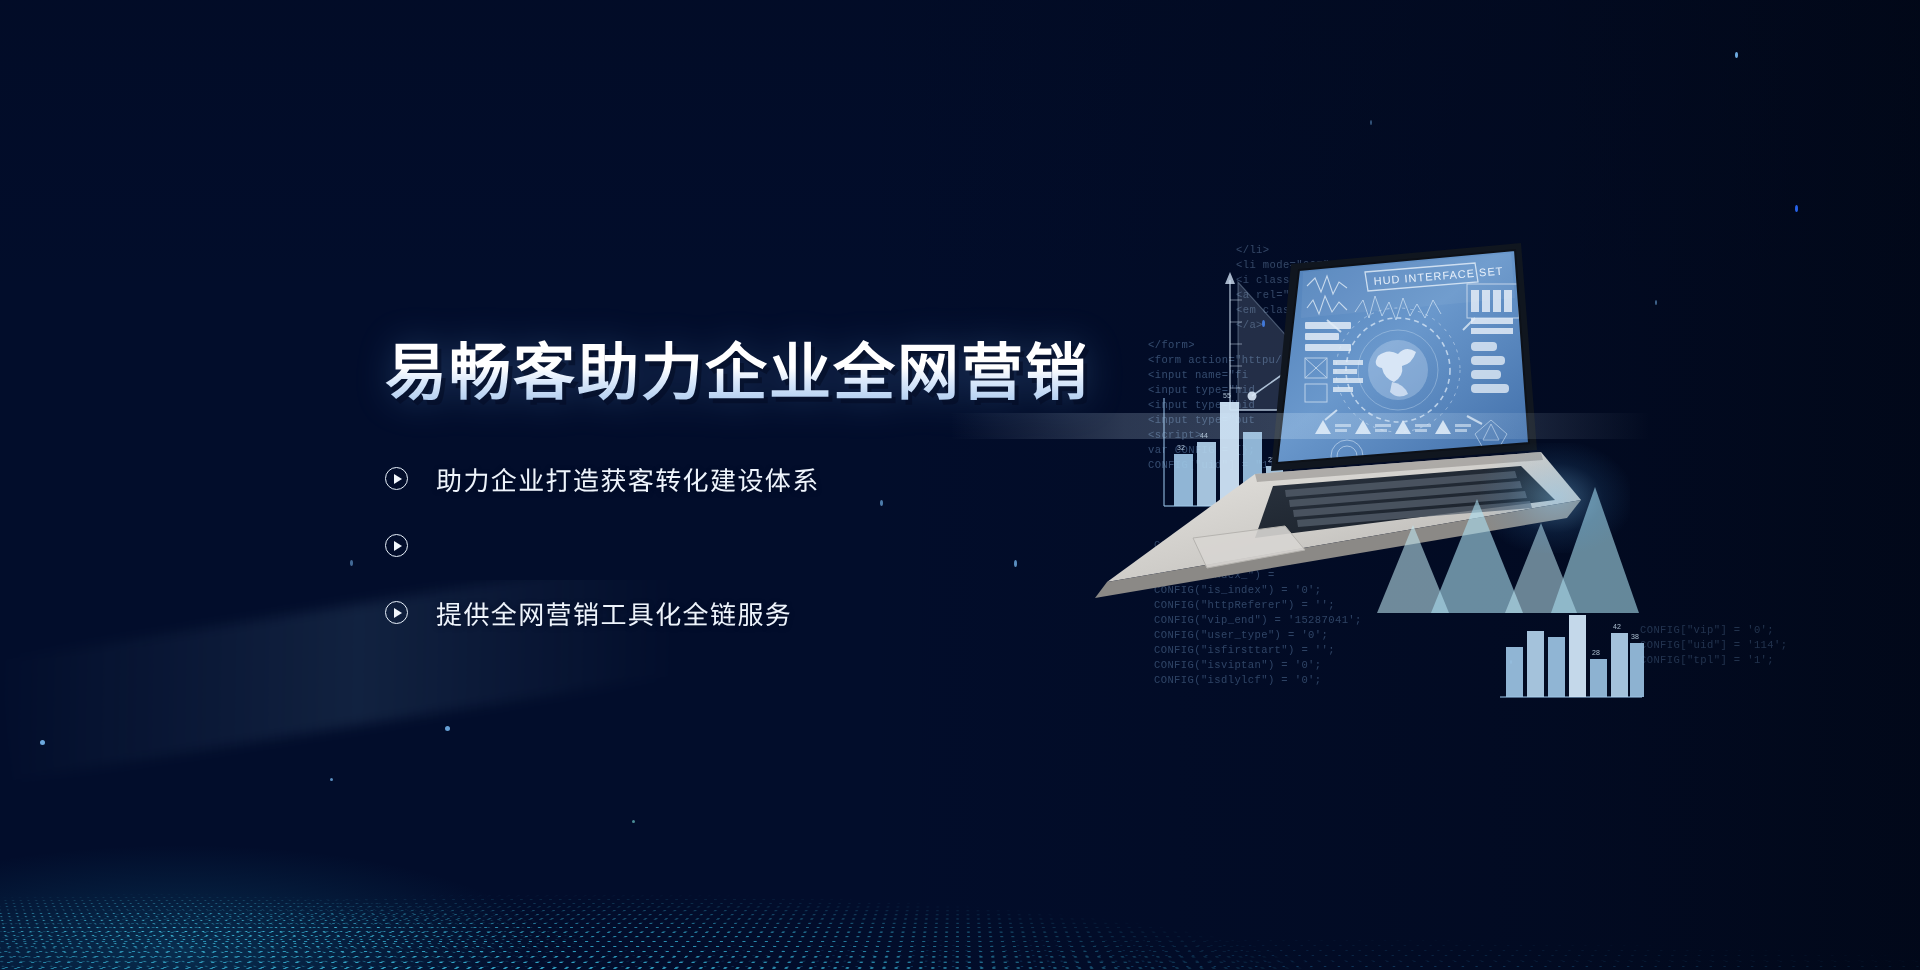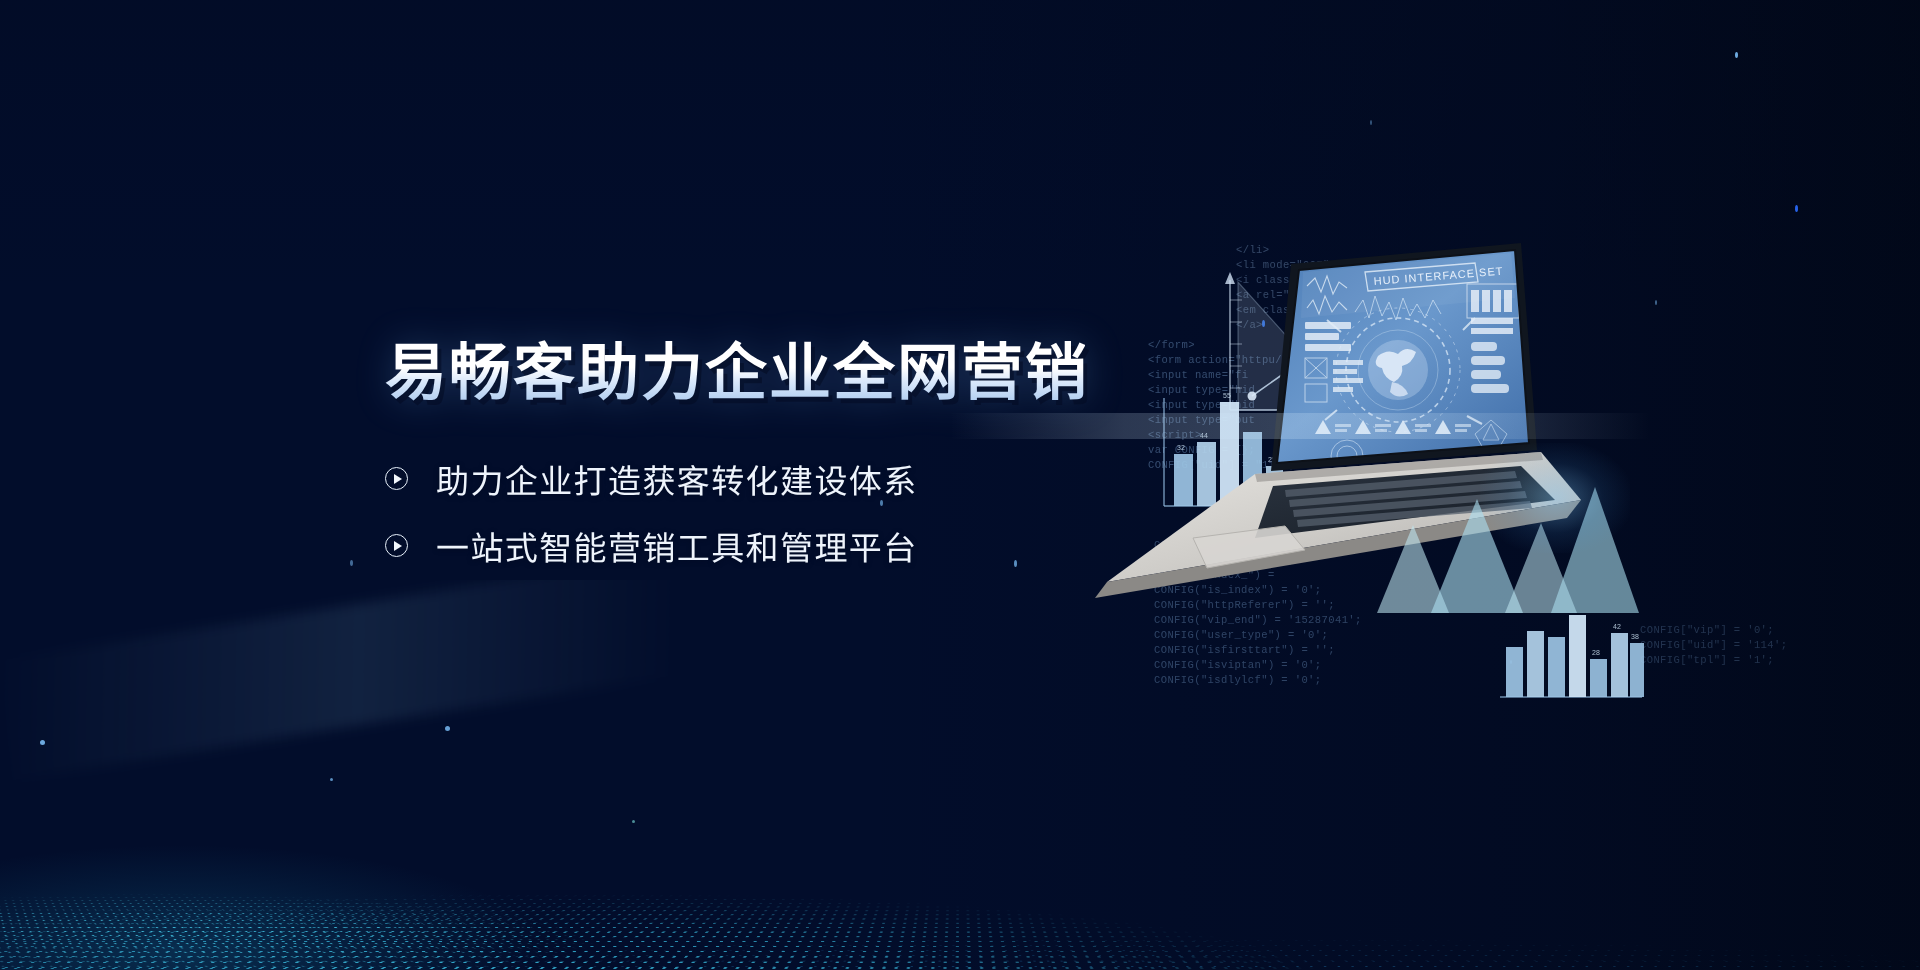--- a/index.html
+++ b/index.html
@@ -116,21 +116,21 @@
   .bullet-icon::after{
     content:"";
     position:absolute;
     left:7.5px; top:5.6px;
     width:0;height:0;
     border-top:5.8px solid transparent;
     border-bottom:5.8px solid transparent;
     border-left:8.5px solid #f2f7fd;
   }
   .bullet-text{
-    font-size:33px;
+    font-size:26px;
     color:#eef4fc;
     letter-spacing:1.4px;
     white-space:nowrap;
     text-shadow:0 1px 5px rgba(2,10,32,0.75);
   }
 
   
   .visual{position:absolute; left:1140px; top:238px; width:780px; height:480px;}
 
   .code-text{
@@ -207,21 +207,24 @@
   <div class="content">
     <div class="headline">易畅客助力企业全网营销数据化</div>
 
     <div class="bullets">
       <div class="bullet">
         <span class="bullet-icon"></span>
         <span class="bullet-text">助力企业打造获客转化建设体系</span>
       </div>
       <div class="bullet">
         <span class="bullet-icon"></span>
-        <span class="bullet-text">一站式智能营销工具和管理平台</span>
+      </div>
+      <div class="bullet">
+        <span class="bullet-icon"></span>
+        <span class="bullet-text">提供全网营销工具化全链服务</span>
       </div>
     </div>
   </div>
 
   <div class="visual">
 
     <div class="code-text code-b">&lt;/li&gt;
 &lt;li mode="997"&gt;
 &lt;i class="checked"&gt;
 &lt;a rel="nofollow" p

